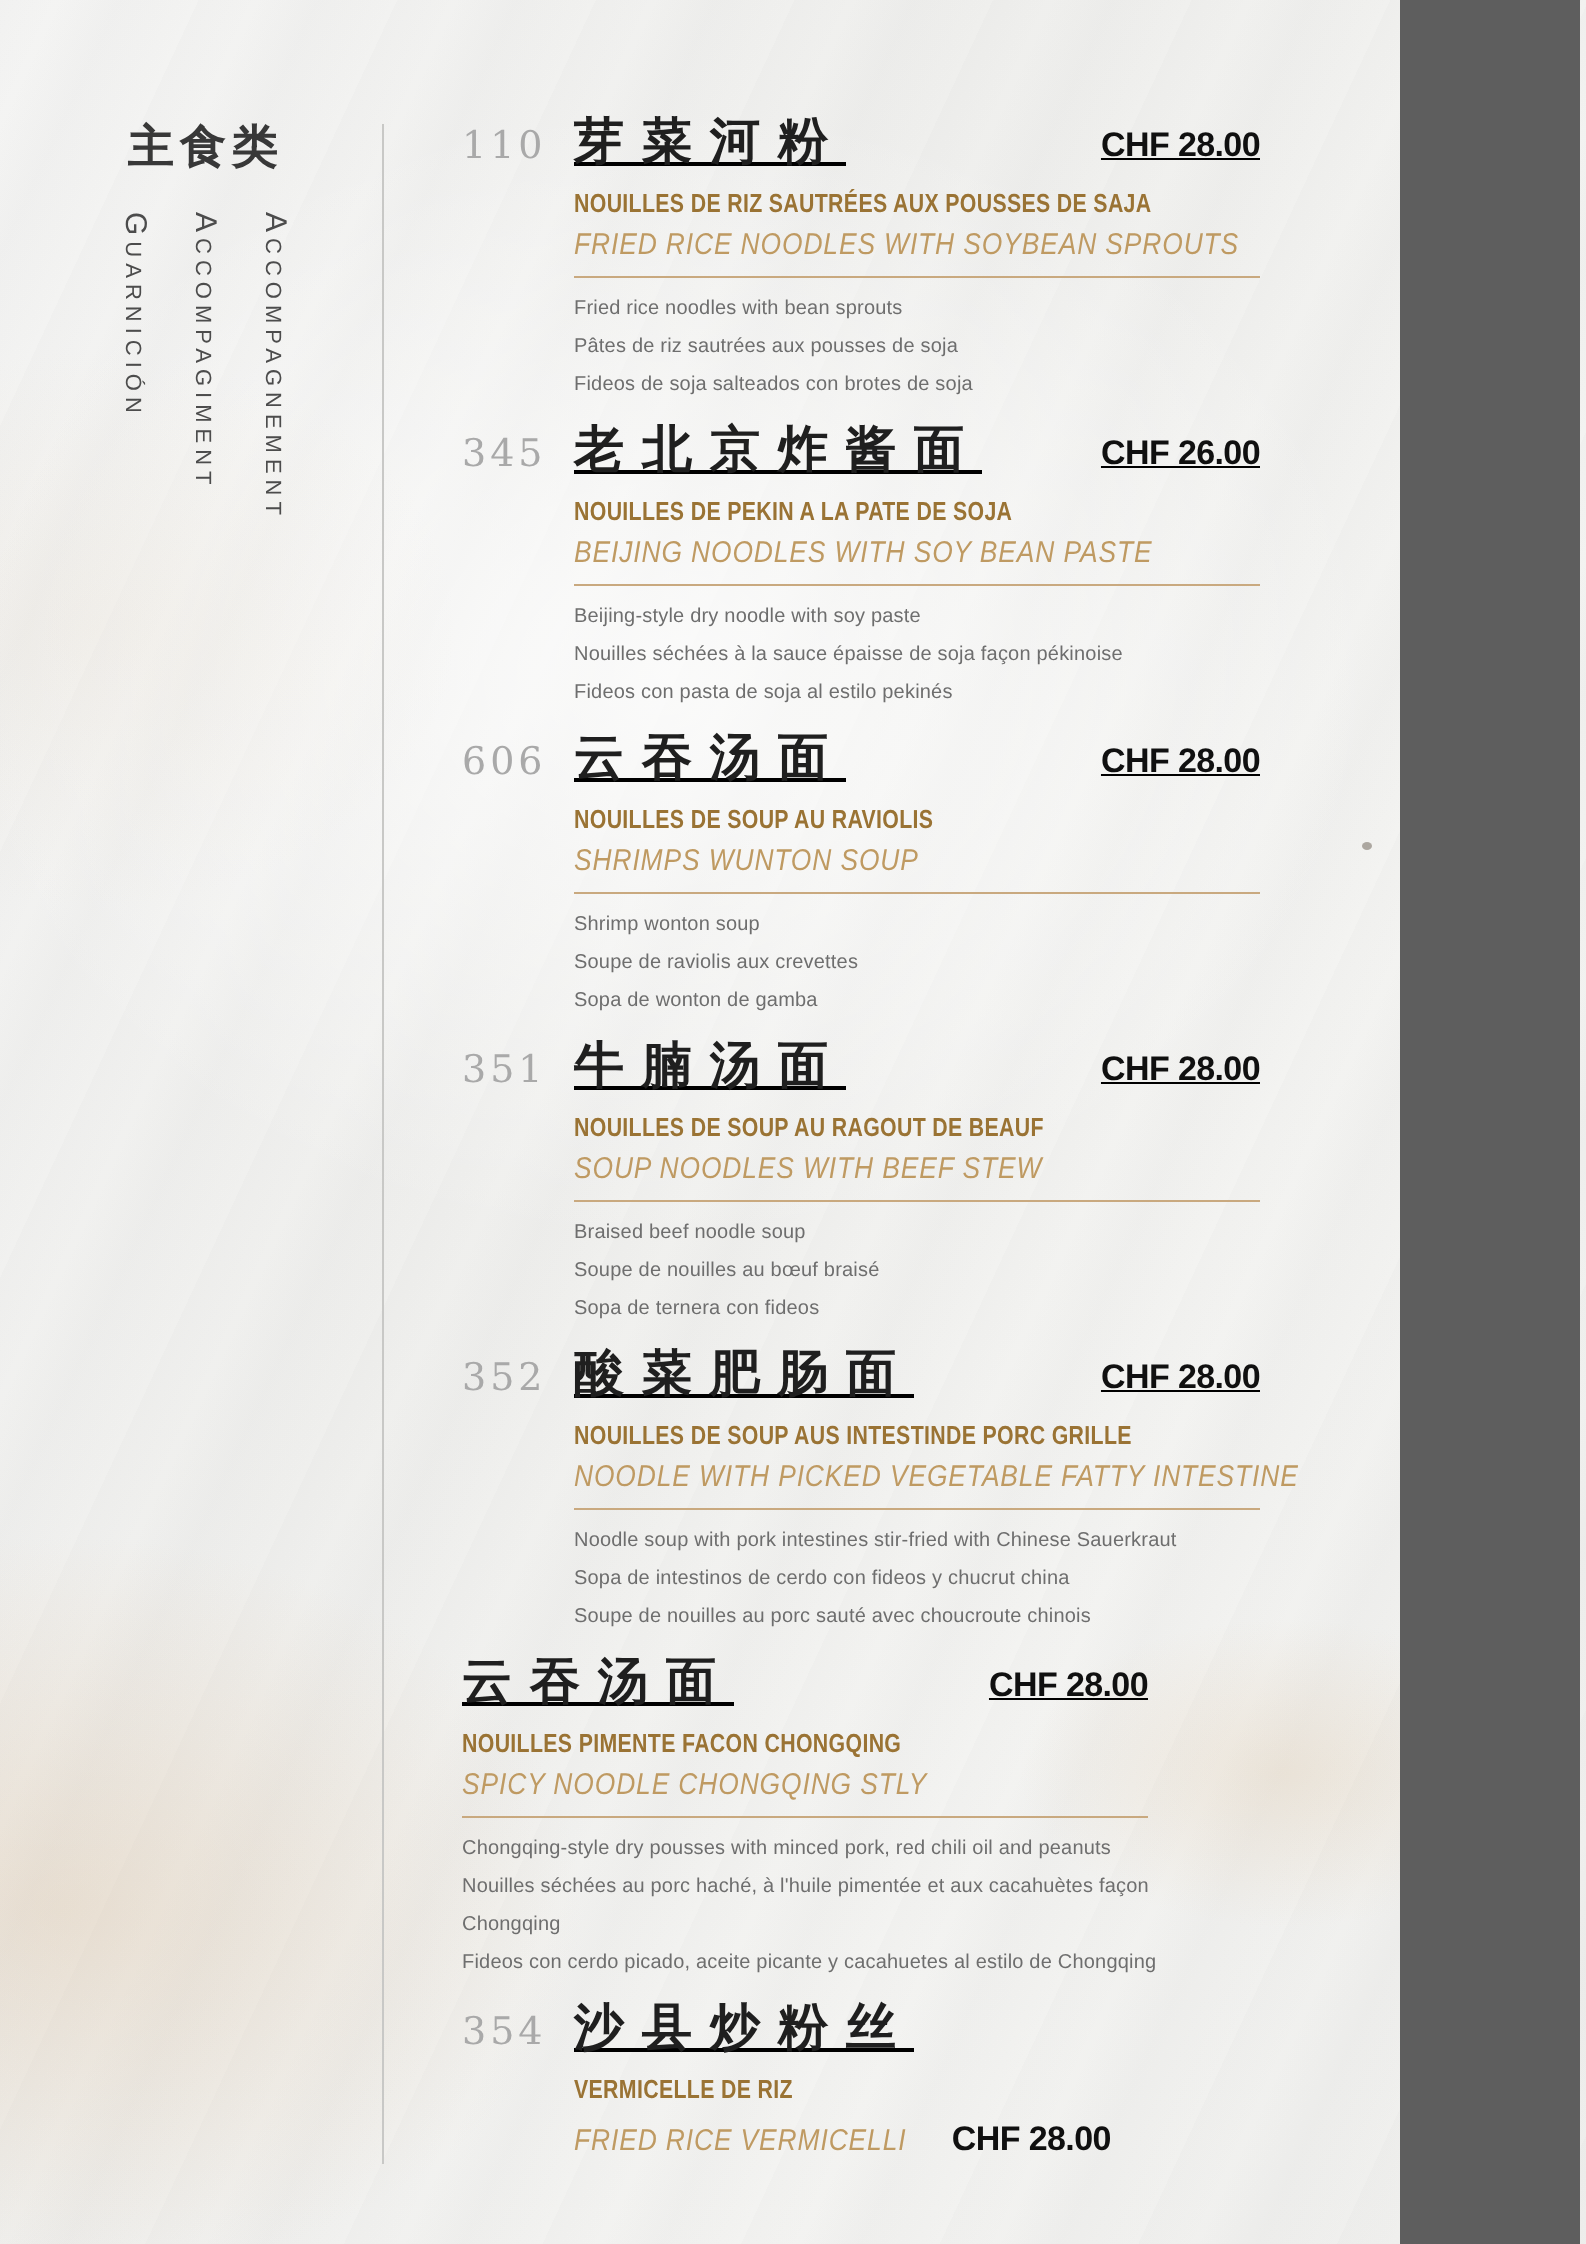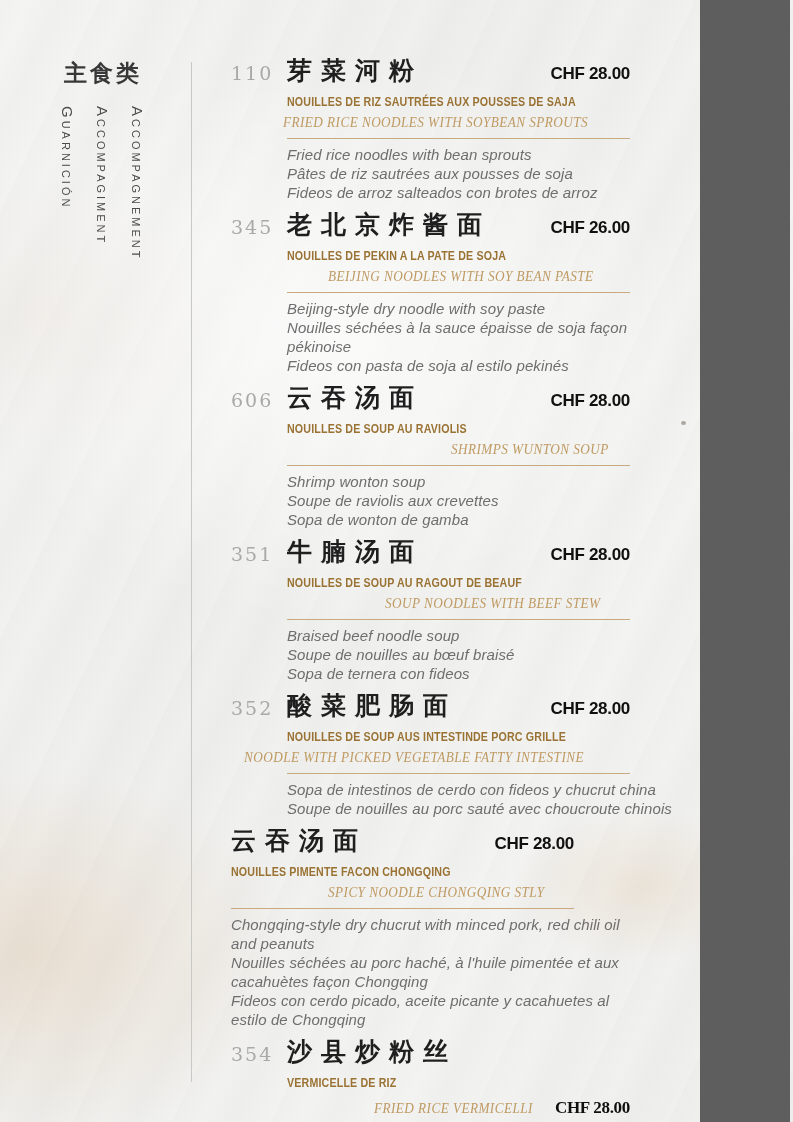--- a/index.html
+++ b/index.html
@@ -49,46 +49,46 @@
     position:absolute;left:231px;top:55px;width:436px;
   }
   .menu-item{display:flex;margin-bottom:7px;}
   .item-number{
     width:56px;flex:0 0 56px;
     font-family:"DejaVu Serif","Liberation Serif",serif;
     font-size:19px;line-height:30px;letter-spacing:2px;color:#a9a9a9;
     padding-top:3px;
   }
   .item-body{flex:0 0 343px;width:343px;}
-  .item-row1{display:flex;justify-content:space-between;align-items:flex-end;}
+  .item-row1{display:flex;justify-content:space-between;align-items:center;text-decoration:underline;}
   .item-cn{
     font-family:"DejaVu Serif","Liberation Serif",serif;
     font-size:25px;line-height:32px;letter-spacing:9px;
     font-weight:600;color:#1f1f1f;white-space:nowrap;
   }
   .item-price{
     font-weight:700;font-size:17px;line-height:26px;letter-spacing:-0.3px;
     color:#101010;white-space:nowrap;padding-top:4px;
   }
   .item-price:empty{display:none;}
   .item-fr{
     margin-top:7px;
     font-size:13px;font-weight:700;letter-spacing:0.2px;color:#9a7334;
     white-space:nowrap;transform:scaleX(0.82);transform-origin:left top;
   }
-  .item-row2{display:flex;justify-content:flex-end;align-items:center;margin-top:5px;font-family:Liberation Serif, serif;}
+  .item-row2{display:flex;justify-content:flex-start;align-items:center;margin-top:5px;}
   .item-en{
     font-style:italic;font-size:15px;letter-spacing:0.5px;color:#bf9a62;
     white-space:nowrap;transform:scaleX(0.88);transform-origin:left center;
   }
   .item-row2 .item-price{padding-top:0;}
   .title-rule{height:1px;background:#c9a97f;margin-top:7px;width:343px;}
   .item-desc{
     margin-top:6px;width:393px;
-    font-size:15px;line-height:19px;letter-spacing:0.1px;color:#6e6e6e;font-style:italic;
+    font-size:10px;line-height:19px;letter-spacing:0.1px;color:#6e6e6e;
   }
 </style>
 </head>
 <body>
 
 <div class="page">
 
   <div class="dark-band"></div>
   <div class="speck speck-1"></div>
 
@@ -112,21 +112,21 @@
       </div>
       <div class="item-fr">NOUILLES DE RIZ SAUTRÉES AUX POUSSES DE SAJA</div>
       <div class="item-row2">
         <div class="item-en">FRIED RICE NOODLES WITH SOYBEAN SPROUTS</div>
 
       </div>
       <div class="title-rule"></div>
       <div class="item-desc">
             <div>Fried rice noodles with bean sprouts</div>
             <div>Pâtes de riz sautrées aux pousses de soja</div>
-            <div>Fideos de arroz salteados con brotes de arroz</div>
+            <div>Fideos de soja salteados con brotes de soja</div>
           </div>
     </div>
   </div>
 
   <div class="menu-item">
     <div class="item-number">345</div>
     <div class="item-body">
       <div class="item-row1">
         <div class="item-cn">老北京炸酱面</div>
         <div class="item-price">CHF 26.00</div>
@@ -194,40 +194,41 @@
         <div class="item-cn">酸菜肥肠面</div>
         <div class="item-price">CHF 28.00</div>
       </div>
       <div class="item-fr">NOUILLES DE SOUP AUS INTESTINDE PORC GRILLE</div>
       <div class="item-row2">
         <div class="item-en">NOODLE WITH PICKED VEGETABLE FATTY INTESTINE</div>
 
       </div>
       <div class="title-rule"></div>
       <div class="item-desc">
+            <div>Noodle soup with pork intestines stir-fried with Chinese Sauerkraut</div>
             <div>Sopa de intestinos de cerdo con fideos y chucrut china</div>
             <div>Soupe de nouilles au porc sauté avec choucroute chinois</div>
           </div>
     </div>
   </div>
 
   <div class="menu-item">
     <div class="item-body">
       <div class="item-row1">
         <div class="item-cn">云吞汤面</div>
         <div class="item-price">CHF 28.00</div>
       </div>
       <div class="item-fr">NOUILLES PIMENTE FACON CHONGQING</div>
       <div class="item-row2">
         <div class="item-en">SPICY NOODLE CHONGQING STLY</div>
 
       </div>
       <div class="title-rule"></div>
       <div class="item-desc">
-            <div>Chongqing-style dry chucrut with minced pork, red chili oil and peanuts</div>
+            <div>Chongqing-style dry pousses with minced pork, red chili oil and peanuts</div>
             <div>Nouilles séchées au porc haché, à l'huile pimentée et aux cacahuètes façon Chongqing</div>
             <div>Fideos con cerdo picado, aceite picante y cacahuetes al estilo de Chongqing</div>
           </div>
     </div>
   </div>
 
   <div class="menu-item">
     <div class="item-number">354</div>
     <div class="item-body">
       <div class="item-row1">

